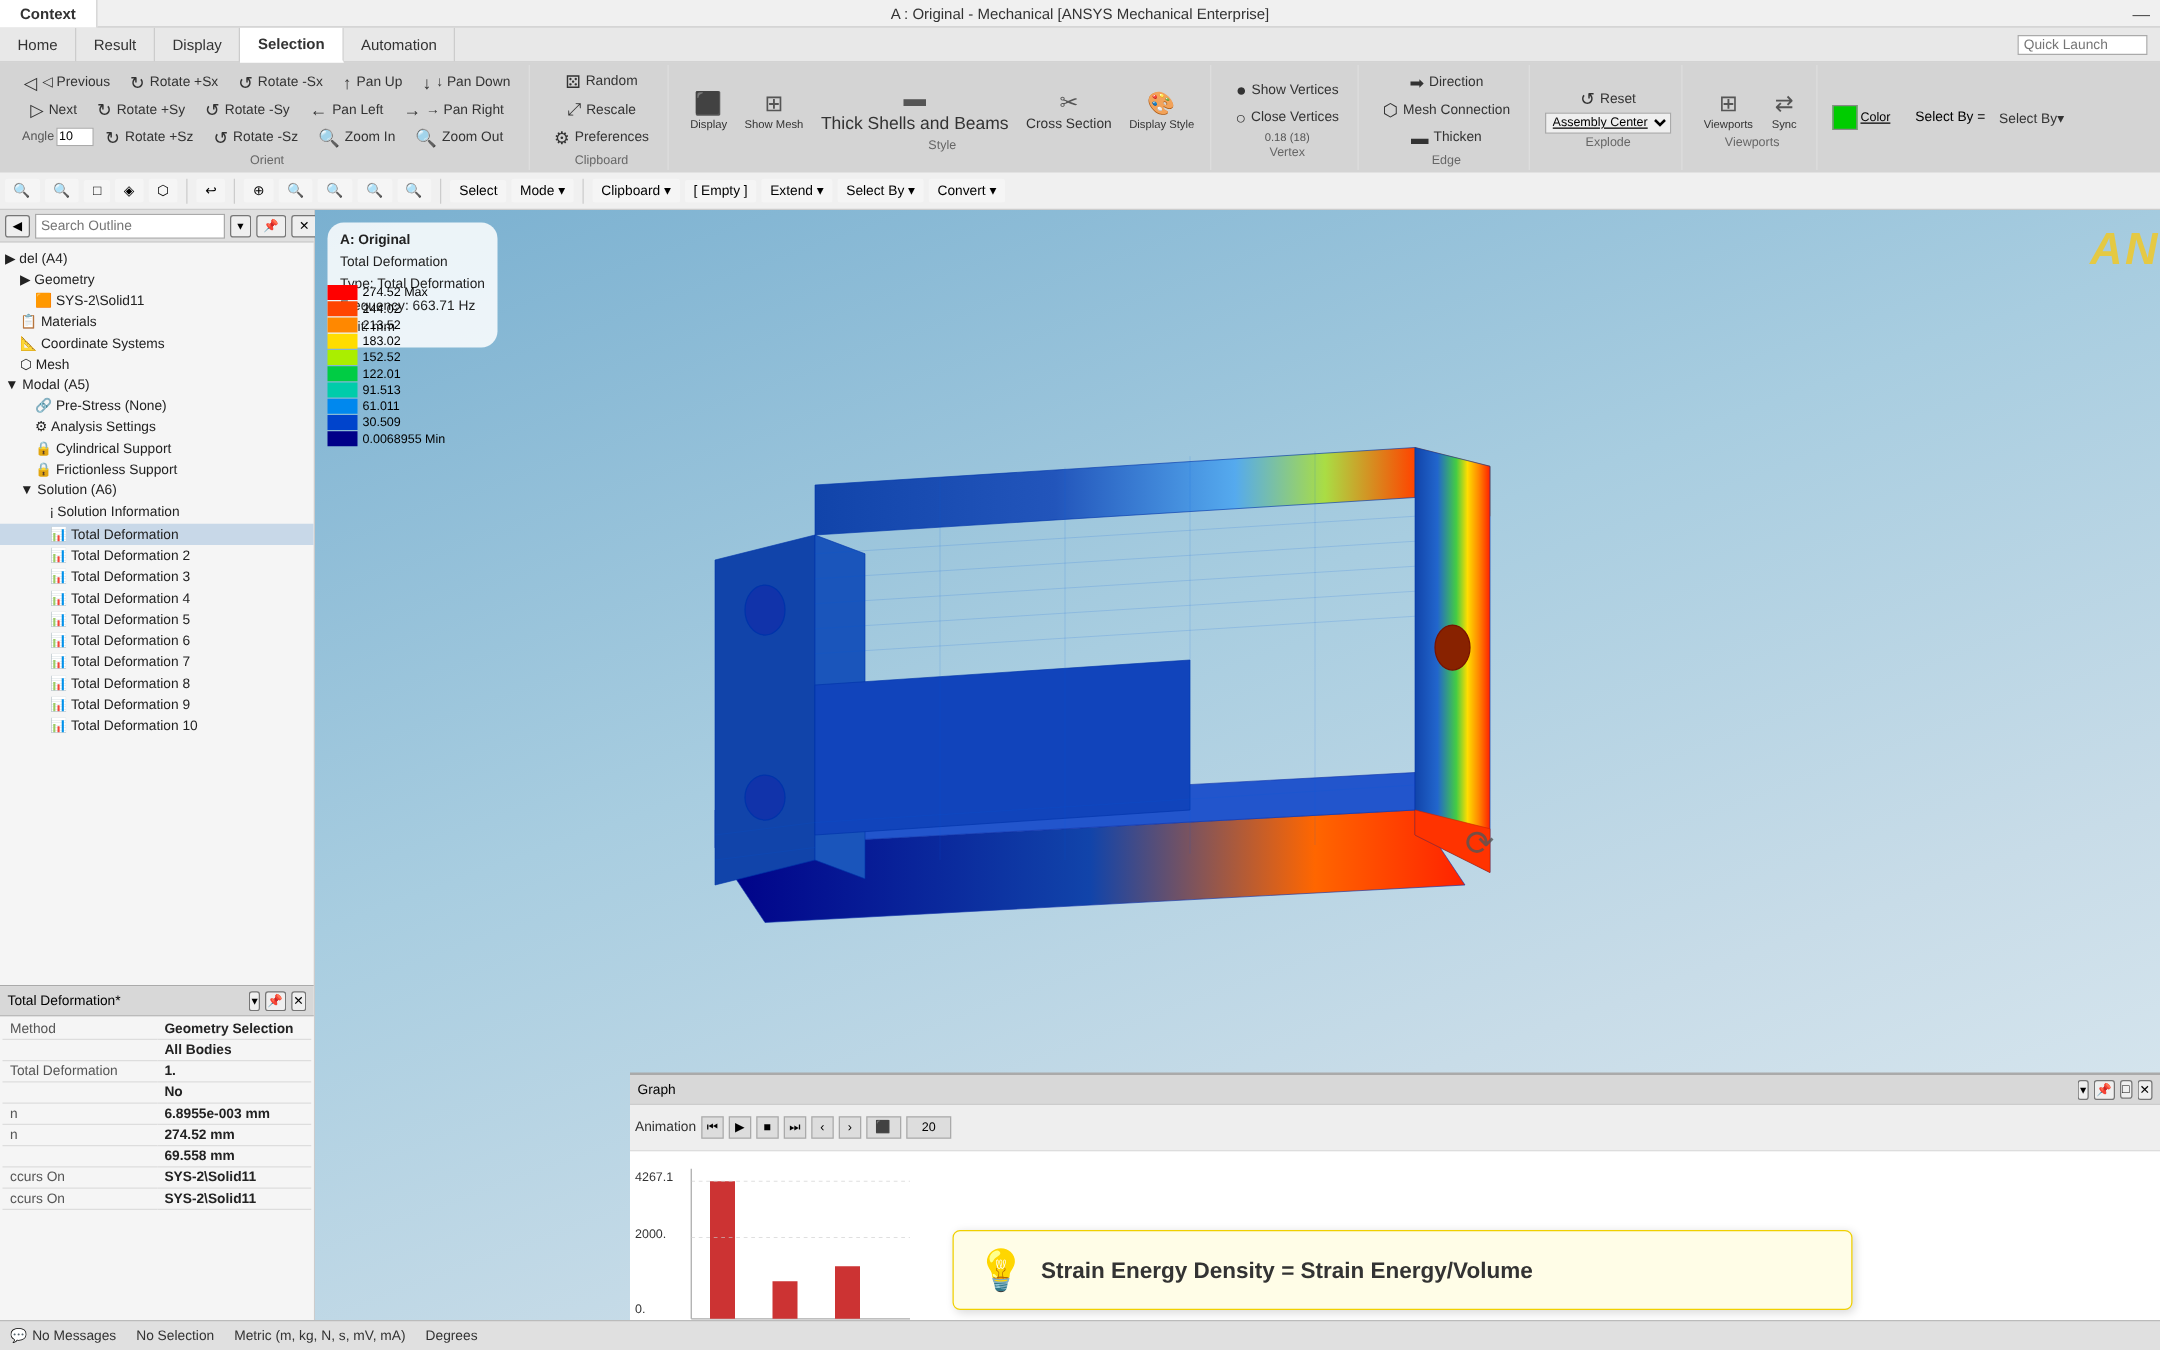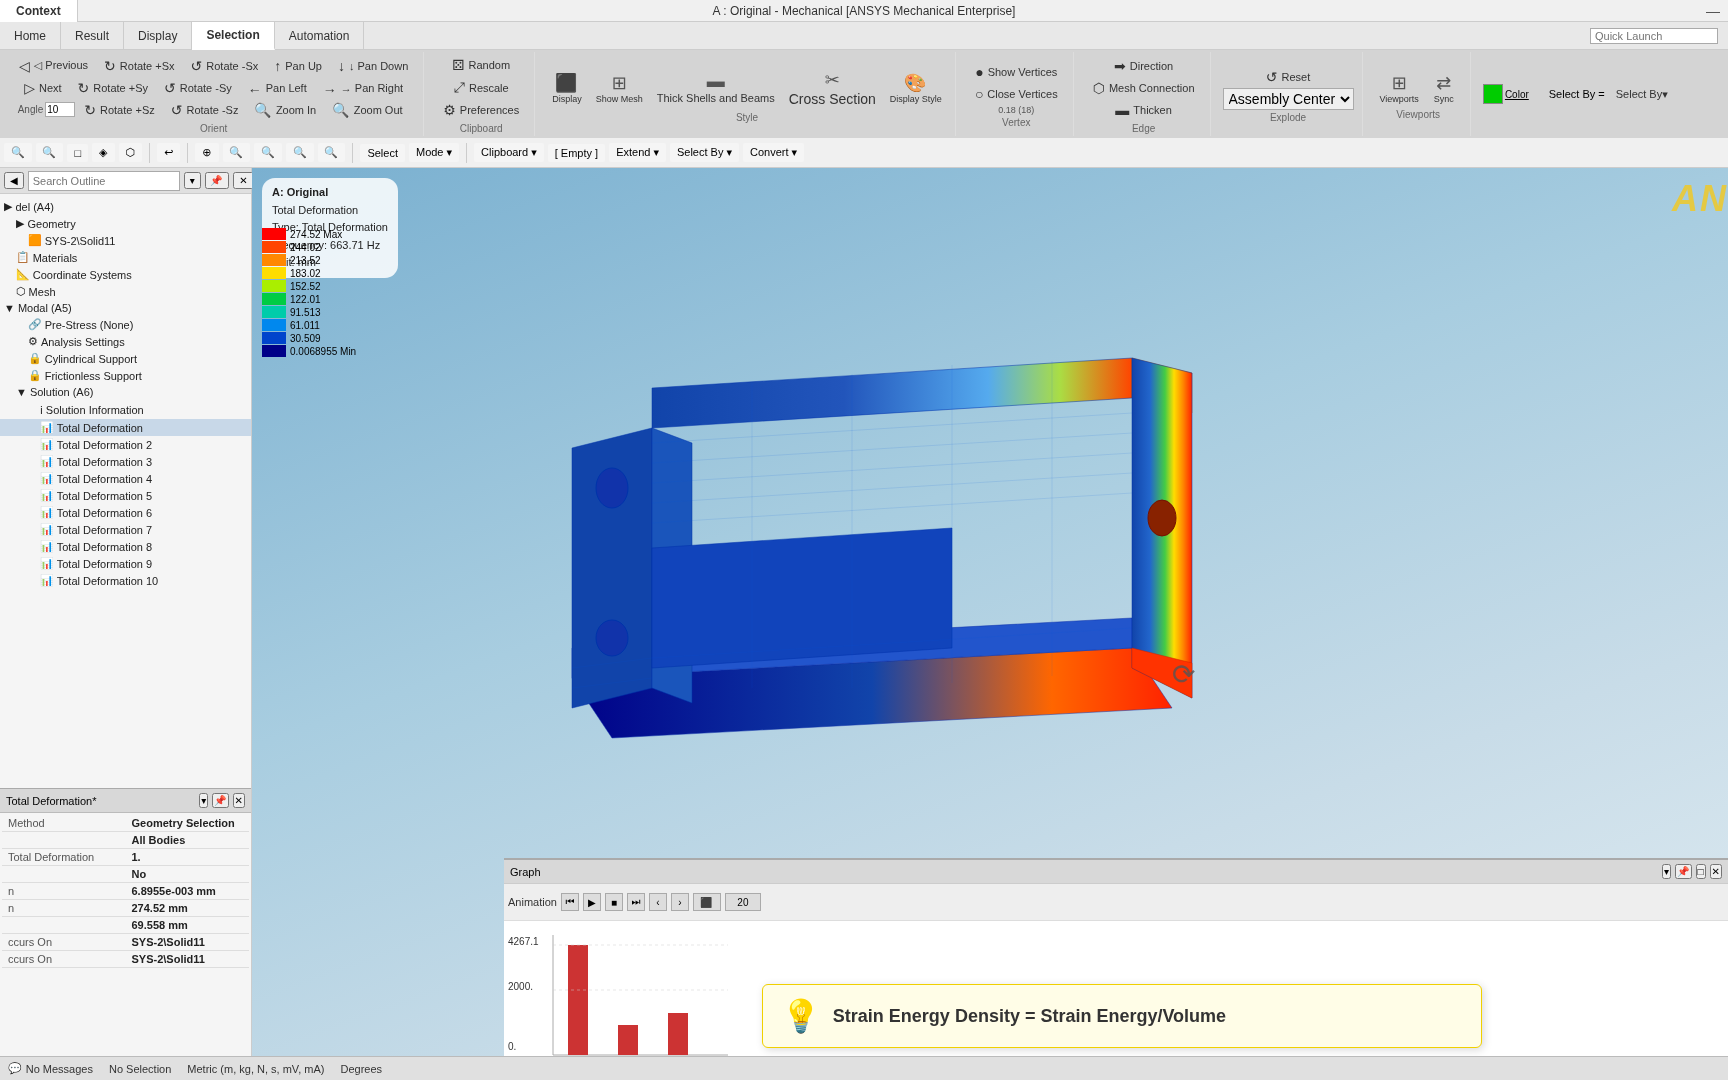--- a/index.html
+++ b/index.html
@@ -440,21 +440,21 @@
   <span class="close-btn">—</span>
 </div>
 
 <div id="ribbon-tabs">
   <div class="ribbon-tab">Home</div>
   <div class="ribbon-tab">Result</div>
   <div class="ribbon-tab">Display</div>
   <div class="ribbon-tab active">Selection</div>
   <div class="ribbon-tab">Automation</div>
   <div class="quick-launch">
-    <input type="text" placeholder="Quick Launch" style="width: 128px; font-size: 11px; border: 1px solid rgb(170, 170, 170); padding: 1px 4px;">
+    <input type="text" placeholder="Quick Launch" style="width: 104px; font-size: 11px; border: 1px solid rgb(170, 170, 170); padding: 1px 4px;">
   </div>
 </div>
 
 <div id="ribbon-content">
 
   <div class="ribbon-group">
     <div class="ribbon-row">
       <div class="ribbon-btn-sm">
           <span class="icon-sm">◁</span>
           <span>◁ Previous</span>
@@ -548,25 +548,25 @@
       <div class="ribbon-btn">
         <span class="icon">⬛</span>
         <span style="font-size:9px;">Display</span>
       </div>
       <div class="ribbon-btn">
         <span class="icon">⊞</span>
         <span style="font-size:9px;">Show Mesh</span>
       </div>
       <div class="ribbon-btn">
         <span class="icon">▬</span>
-        <span style="font-size:11px;">Thick Shells and Beams</span>
+        <span style="font-size:14px;">Thick Shells and Beams</span>
       </div>
       <div class="ribbon-btn">
         <span class="icon">✂</span>
-        <span style="font-size:14px;">Cross Section</span>
+        <span style="font-size:11px;">Cross Section</span>
       </div>
       <div class="ribbon-btn">
         <span class="icon">🎨</span>
         <span style="font-size:9px;">Display Style</span>
       </div>
     </div>
     <div class="ribbon-group-label">Style</div>
   </div>
 
   <div class="ribbon-group">
@@ -611,21 +611,21 @@
   </div>
 
   <div class="ribbon-group">
     <div class="ribbon-row">
       <div class="ribbon-btn-sm">
           <span class="icon-sm">↺</span>
           <span>Reset</span>
         </div>
     </div>
     <div class="ribbon-row">
-      <select style="font-size:14px; border:1px solid #aaa; padding:1px;">
+      <select style="font-size:10px; border:1px solid #aaa; padding:1px;text-decoration:underline;">
         <option>Assembly Center</option>
       </select>
     </div>
     <div class="ribbon-group-label">Explode</div>
   </div>
 
   <div class="ribbon-group">
     <div class="ribbon-row">
       <div class="ribbon-btn">
         <span class="icon">⊞</span>

